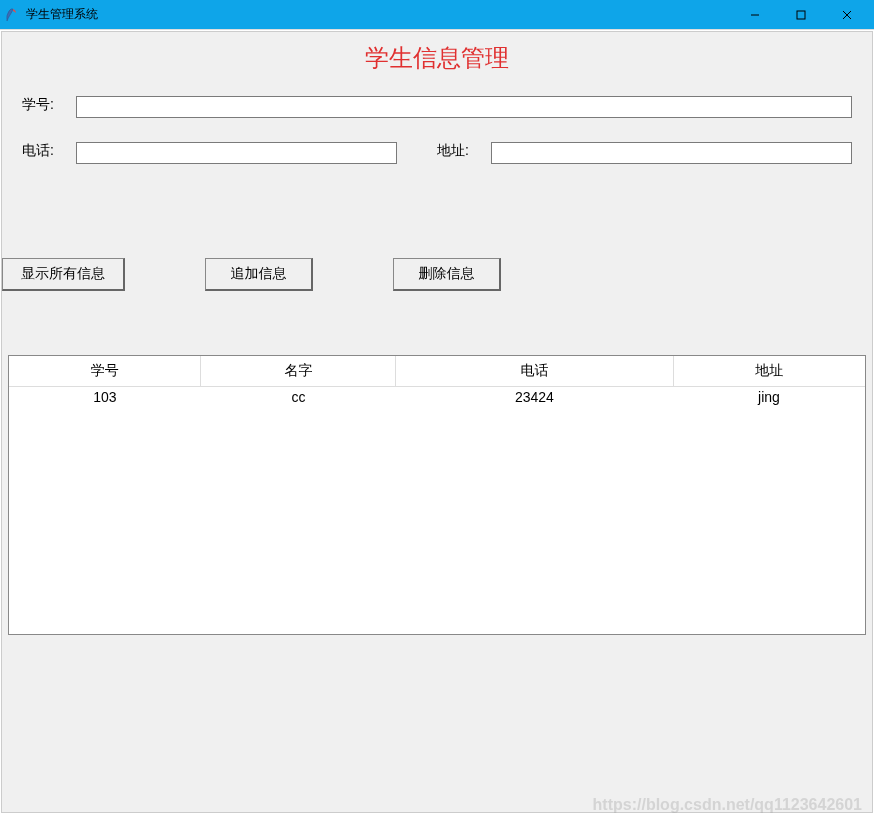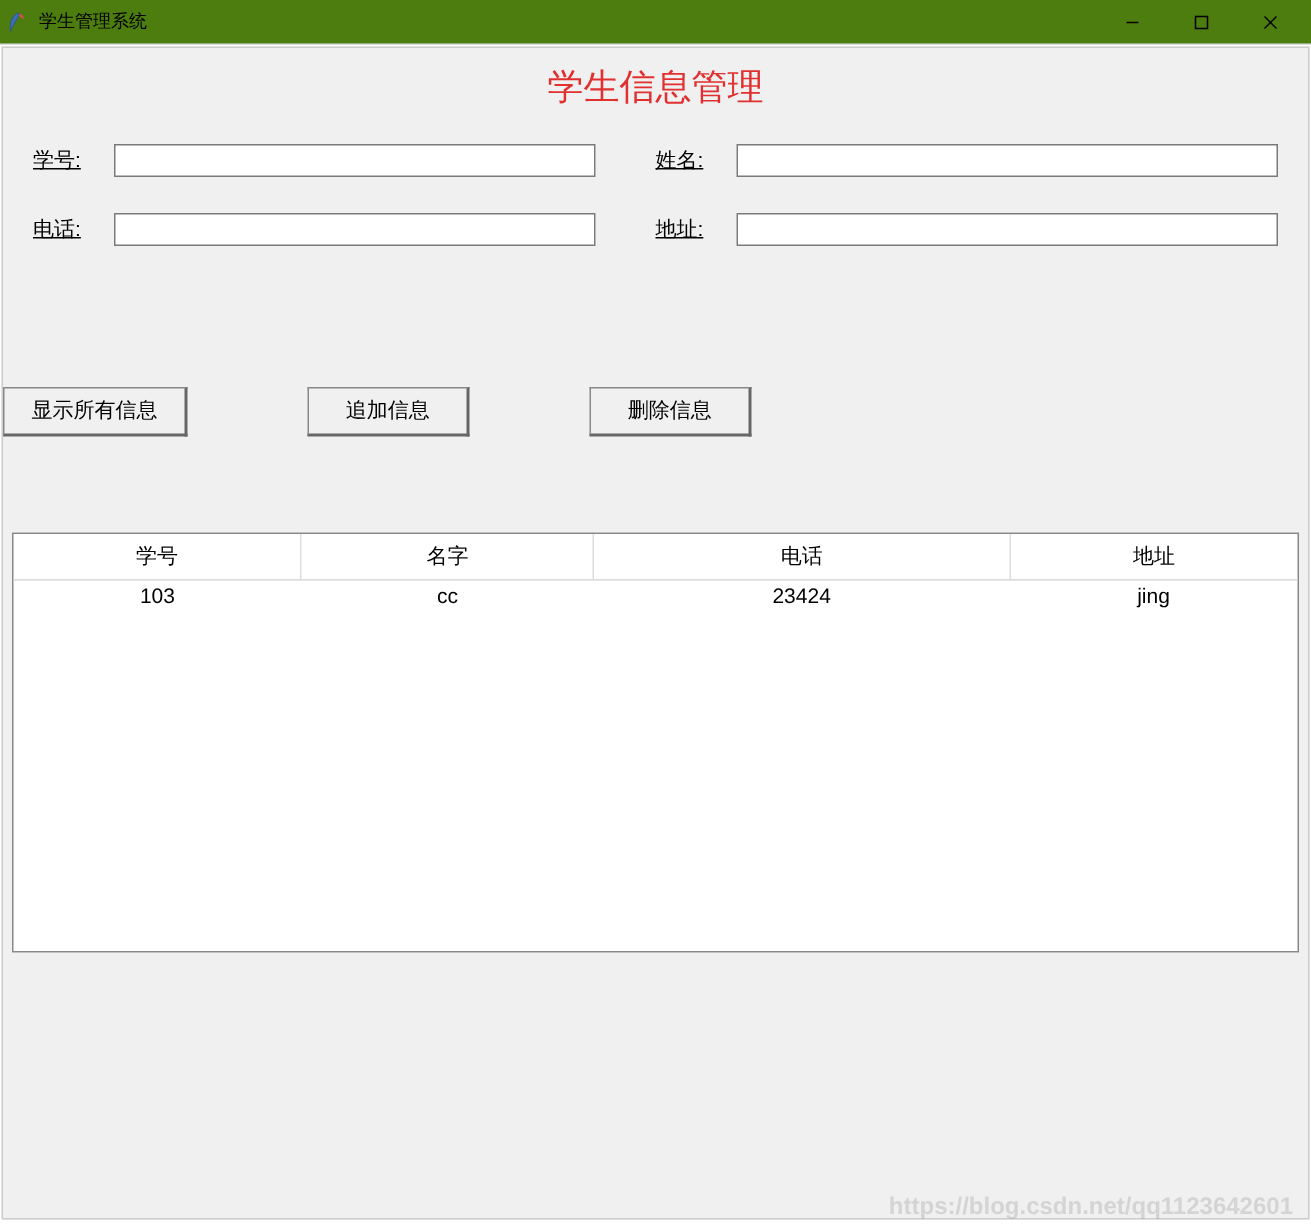--- a/index.html
+++ b/index.html
@@ -5,21 +5,21 @@
     * { box-sizing: border-box; margin: 0; padding: 0; }
     body {
       font-family: "Microsoft YaHei", "SimSun", Arial, sans-serif;
       background: #fff;
       width: 874px;
       height: 816px;
       overflow: hidden;
     }
     .titlebar {
       height: 30px;
-      background: #4d7c0f;
+      background: #0ea5e9;
       border-bottom: 1px solid #ddd;
       display: flex;
       align-items: center;
       padding: 0 4px;
     }
     .titlebar-icon {
       width: 16px; height: 16px;
       margin-right: 6px;
     }
     .titlebar-title {
@@ -56,23 +56,22 @@
     .form-area {
       padding: 8px 20px 0 20px;
     }
     .form-row {
       display: flex;
       margin-bottom: 24px;
       align-items: center;
     }
     .form-group {
       display: flex;
-      align-items: center;
+      align-items: flex-start;
       flex: 1;
-      text-decoration: underline;
     }
     .form-label {
       width: 54px;
       font-size: 14px;
       color: #000;
     }
     .form-input {
       flex: 1;
       height: 22px;
       border: 1px solid #7a7a7a;
@@ -172,24 +171,20 @@
   </div>
 </div>
 
 <div class="app-body">
   <div class="heading">学生信息管理</div>
 
   <div class="form-area">
     <div class="form-row">
       <div class="form-group">
         <span class="form-label">学号:</span>
-        <input class="form-input" value="" style="">
-      </div>
-      <div class="form-group">
-        <span class="form-label">姓名:</span>
         <input class="form-input" value="" style="">
       </div>
     </div>
     <div class="form-row">
       <div class="form-group">
         <span class="form-label">电话:</span>
         <input class="form-input" value="" style="">
       </div>
       <div class="form-group">
         <span class="form-label">地址:</span>

